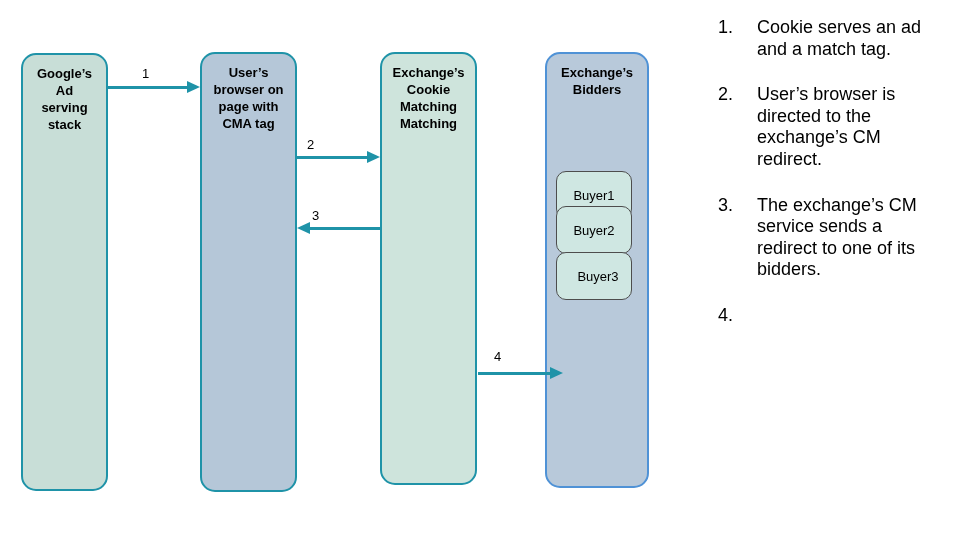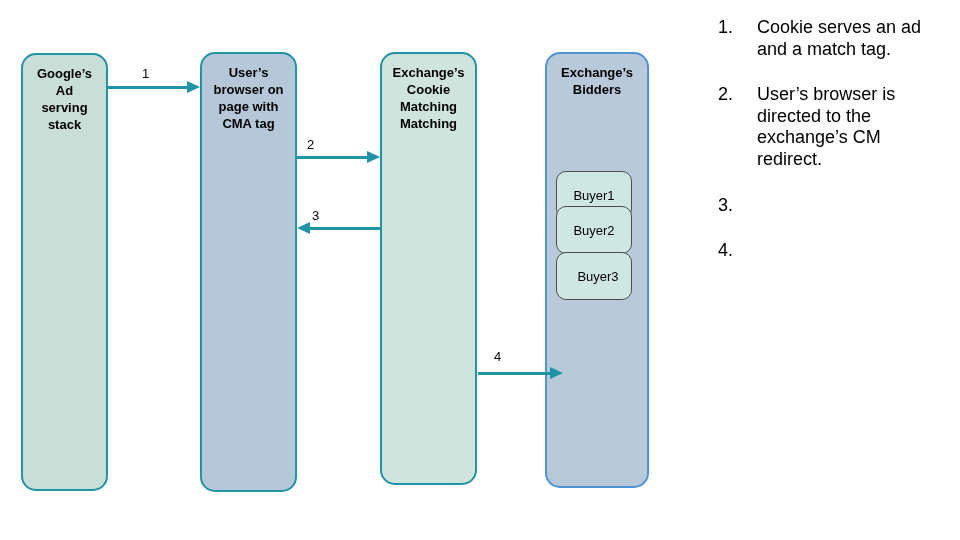--- a/index.html
+++ b/index.html
@@ -105,19 +105,20 @@
     <div class="step">
       <span class="num">1.</span>
       <span class="txt">Cookie serves an ad and a match tag.</span>
     </div>
     <div class="step">
       <span class="num">2.</span>
       <span class="txt">User’s browser is directed to the exchange’s CM redirect.</span>
     </div>
     <div class="step">
       <span class="num">3.</span>
+      <span class="txt">The exchange’s CM service sends a redirect to one of its bidders.</span>
     </div>
     <div class="step">
       <span class="num">4.</span>
     </div>
   </div>
 
 </div>
 
 </body></html>

